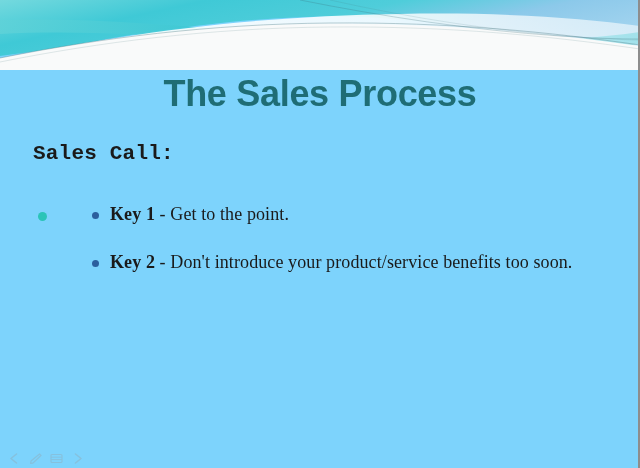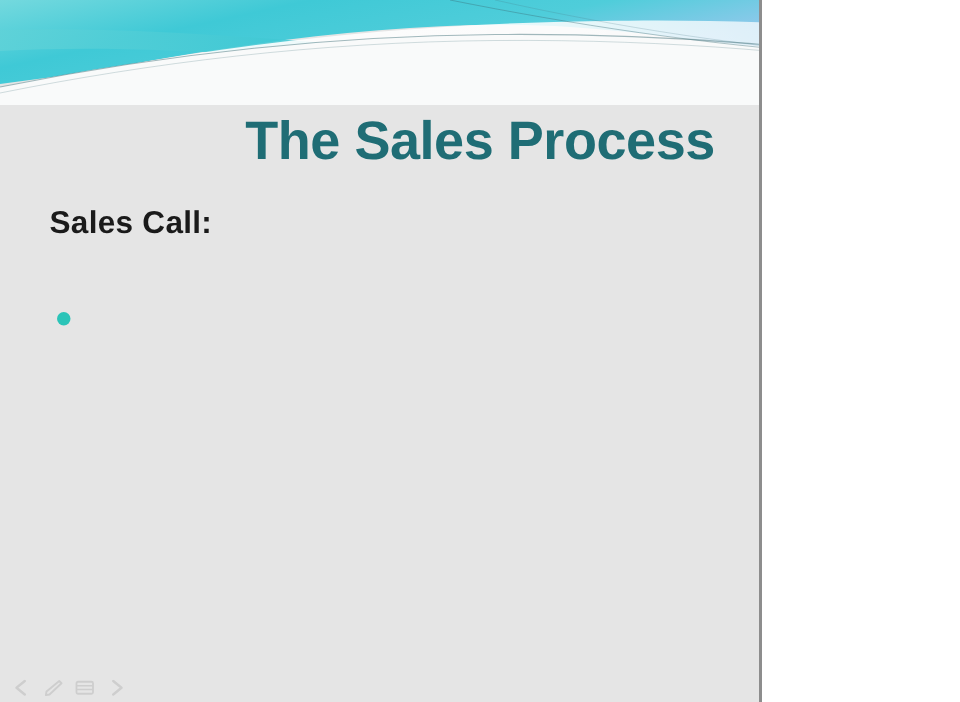--- a/index.html
+++ b/index.html
@@ -2,24 +2,24 @@
 <html><head>
 <meta charset="utf-8">
 <style>
   html, body {
     margin: 0;
     padding: 0;
     background: #ffffff;
   }
   #slide {
     position: relative;
-    width: 508px;
+    width: 640px;
     height: 468px;
     overflow: hidden;
-    background: #e5e5e5;
+    background: #7dd3fc;
     font-family: "Liberation Serif", serif;
     border-right: 2px solid #8d8d8d;
     box-sizing: border-box;
   }
 
   
   #wave-header {
     position: absolute;
     top: 0;
     left: 0;
@@ -52,25 +52,25 @@
   }
 
   
   #body-block {
     position: absolute;
     top: 132px;
     left: 32px;
     width: 584px;
   }
   .heading-line {
-    font-family: Liberation Sans, sans-serif;
+    font-family: Liberation Mono, monospace;
     font-weight: bold;
     font-size: 21px;
     color: #1a1a1a;
-    margin: 5px 0 0 1px;
+    margin: 10px 0 0 1px;
     letter-spacing: 0.2px;
   }
 
   ul.level1 {
     list-style: none;
     margin: 38px 0 0 0;
     padding: 0;
   }
   ul.level1 > li.l1-item {
     position: relative;
@@ -189,20 +189,31 @@
   </div>
 
   <div id="body-block">
 
     <p class="heading-line">Sales Call:</p>
 
     <ul class="level1">
       <li class="l1-item">
         <span class="bullet-l1"></span>
 
+        <ul class="level2">
+          <li class="l2-item">
+            <span class="bullet-l2"></span>
+            <span class="l2-text"><span class="key">Key 1</span><span> - </span><span>Get to the point.</span></span>
+          </li>
+
+          <li class="l2-item">
+            <span class="bullet-l2"></span>
+            <span class="l2-text"><span class="key">Key 2</span><span> - </span><span>Don't introduce your product/service benefits too soon.</span></span>
+          </li>
+        </ul>
       </li>
     </ul>
   </div>
 
   <div id="slideshow-toolbar">
     <span>
       <svg class="tb-icon" viewBox="0 0 13 11" xmlns="http://www.w3.org/2000/svg">
         <path d="M8.5 1 L3 5.5 L8.5 10" fill="none" stroke="#9a9a9a" stroke-width="1.6" stroke-linecap="round" stroke-linejoin="round"></path>
       </svg>
     </span>

